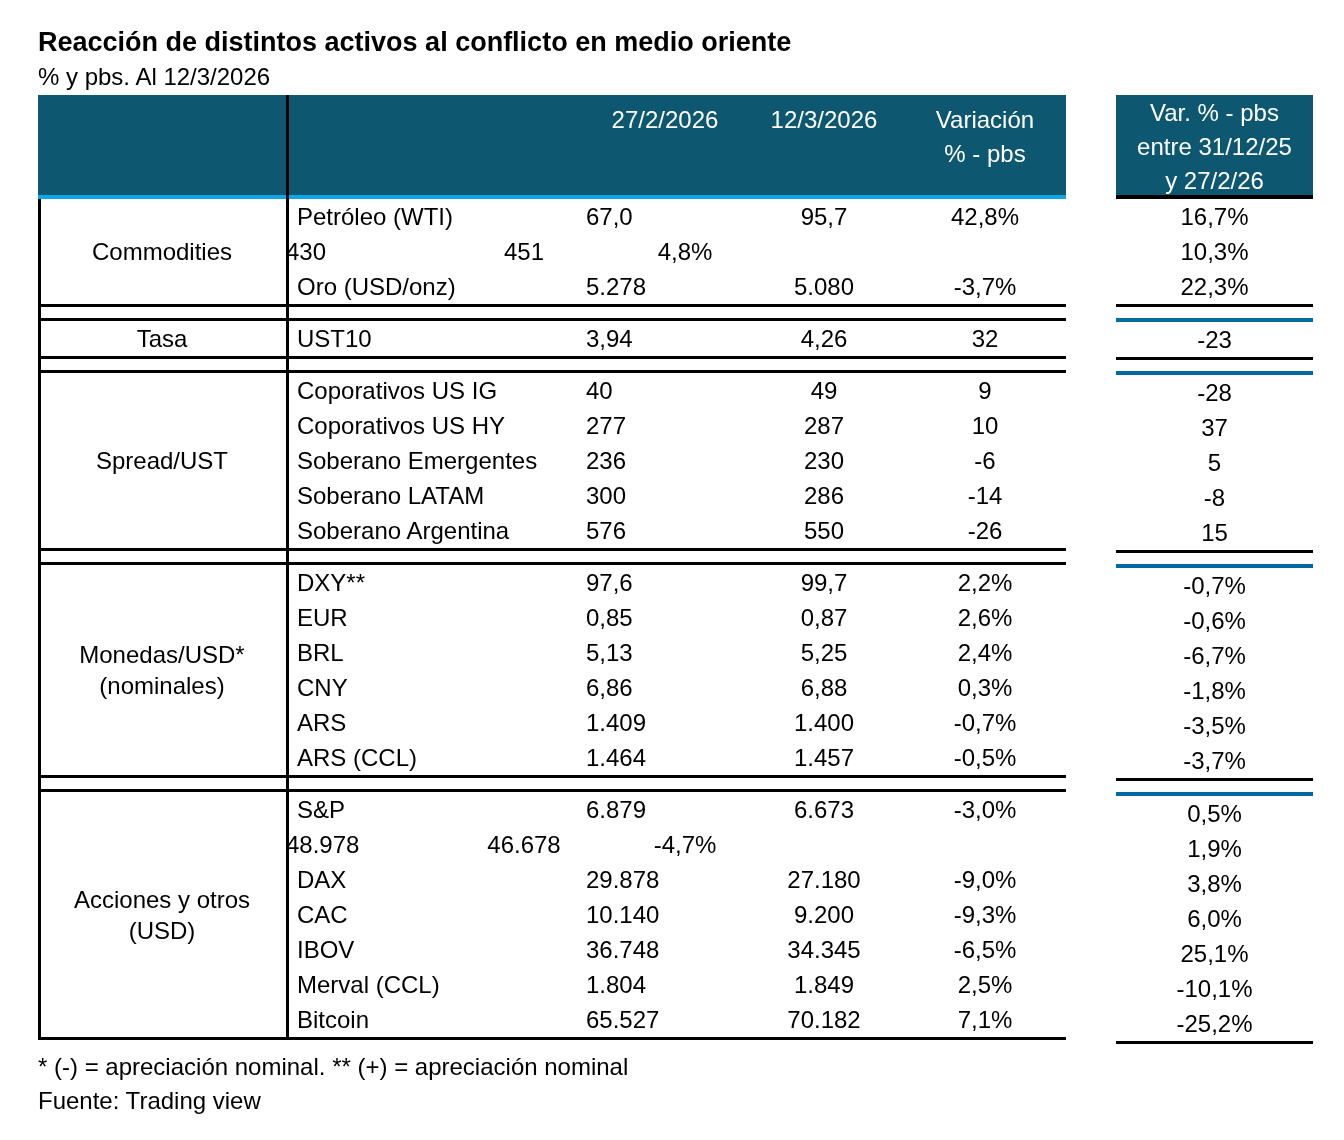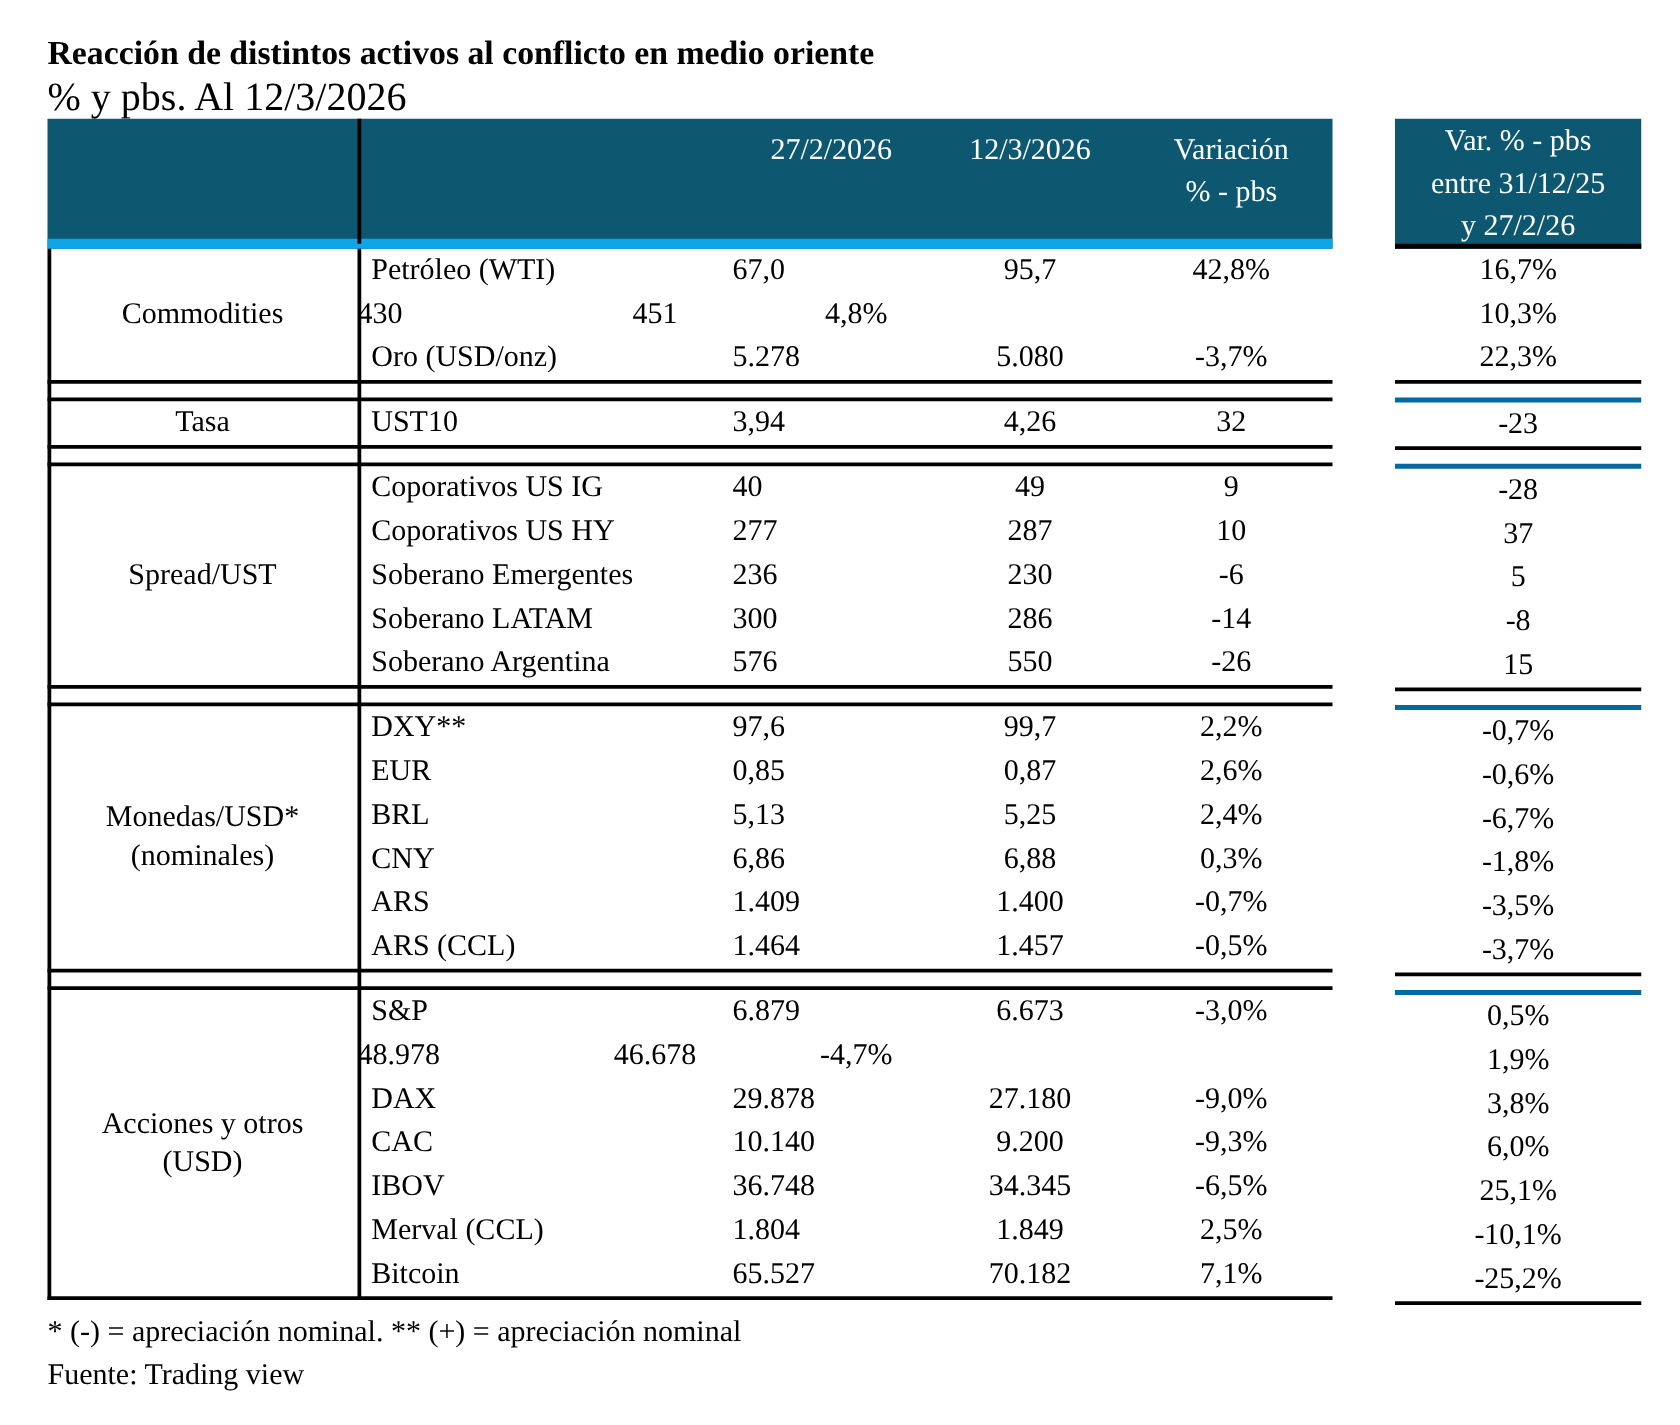--- a/index.html
+++ b/index.html
@@ -1,28 +1,28 @@
 <!DOCTYPE html>
 <html style="--teal: #0d5870;"><head>
 <meta charset="utf-8">
 <style>
   * { box-sizing: border-box; margin: 0; padding: 0; }
   html,body { width:1344px; height:1140px; background:#ffffff; overflow:hidden; }
   body { font-family:"Liberation Sans", sans-serif; color:#000; }
-  .page { position:relative; width:1344px; height:1140px; padding:26px 0 0 38px;font-family:Liberation Serif, serif; }
+  .page { position:relative; width:1344px; height:1140px; padding:26px 0 0 38px; }
 
   .title { font-size:27px; font-weight:bold; letter-spacing:0; line-height:32px; }
-  .subtitle { font-size:32px; line-height:30px; margin-top:4px; margin-bottom:3px; }
+  .subtitle { font-size:24px; line-height:30px; margin-top:4px; margin-bottom:3px; }
 
   .tables { display:flex; align-items:flex-start; }
   .main { width:1028px; }
   .rightcol { width:197px; margin-left:50px; }
 
   
-  .mhead { position:relative; height:104px; background:var(--teal); border-bottom:8px solid #0ea5e9; display:flex; }
+  .mhead { position:relative; height:104px; background:var(--teal); border-bottom:4px solid #0ea5e9; display:flex; }
   .mhead .hspace-cat { width:248px; }
   .mhead .hspace-name { width:300px; }
   .mhead .hcell { color:#fff; font-size:24px; line-height:34px; text-align:center; padding-top:8px; }
   .mhead .h1 { width:158px; }
   .mhead .h2 { width:160px; }
   .mhead .h3 { width:162px; }
   .mhead .hvline { position:absolute; left:248px; top:0; bottom:-4px; width:3px; background:#000; }
 
   
   .mbody { position:relative; }

